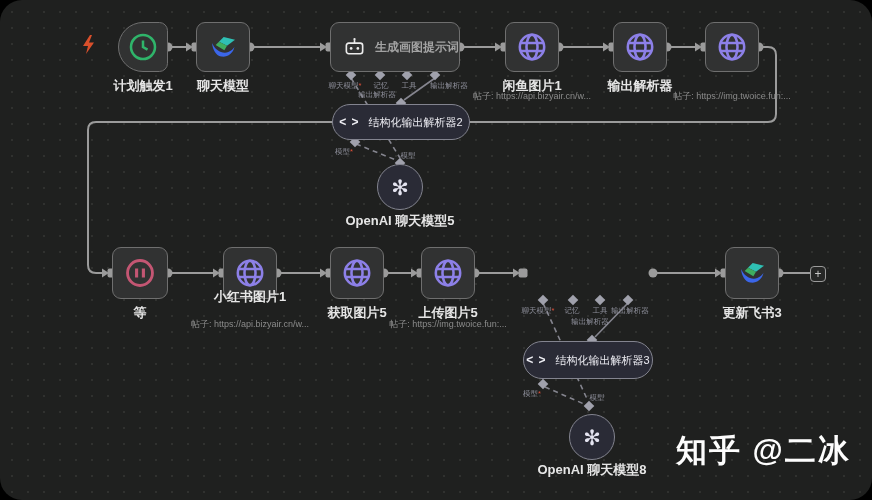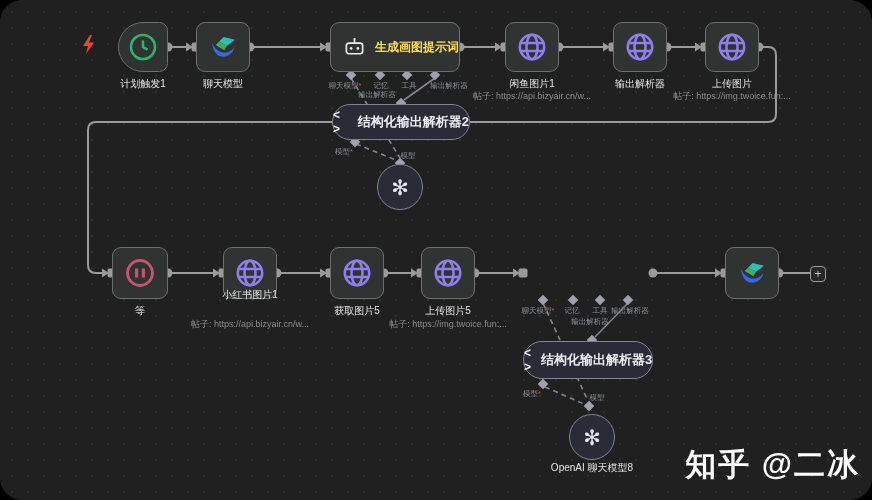--- a/index.html
+++ b/index.html
@@ -5,29 +5,29 @@
   html,body{margin:0;padding:0;background:#000;}
   .stage{position:relative;width:872px;height:500px;background:#000;font-family:"Liberation Sans","DejaVu Sans",sans-serif;overflow:hidden;}
   .canvas{position:absolute;inset:0;border-radius:22px;background-color:#1f201f;
     background-image:radial-gradient(circle,#30312f 1px,transparent 1.3px);
     background-size:16px 16px;background-position:4px 4px;overflow:hidden;}
   svg.wires{position:absolute;left:0;top:0;z-index:1;}
   .node{position:absolute;z-index:2;background:#313232;border:1.5px solid #6f6f6f;border-radius:9px;
     display:flex;align-items:center;justify-content:center;box-sizing:border-box;}
   .node.trigger{border-radius:26px 9px 9px 26px;}
   .node.agent{justify-content:flex-start;padding-left:12px;gap:9px;}
-  .agent-text{color:#fde047;font-size:12px;font-weight:bold;white-space:nowrap;}
+  .agent-text{color:#a3a3a3;font-size:12px;font-weight:bold;white-space:nowrap;}
   .pill{position:absolute;z-index:3;background:#2a2b36;border:1.5px solid #83848f;border-radius:20px;
     display:flex;align-items:center;justify-content:center;gap:9px;box-sizing:border-box;}
   .pill .chev{color:#f0f0f5;font-size:12px;font-weight:bold;letter-spacing:1px;}
-  .pill .ptext{color:#ececf2;font-size:13px;font-weight:bold;white-space:nowrap;}
+  .pill .ptext{color:#ececf2;font-size:11px;font-weight:normal;white-space:nowrap;}
   .circle-node{position:absolute;z-index:3;width:46px;height:46px;border-radius:50%;
     background:#2a2b36;border:1.5px solid #83848f;display:flex;align-items:center;justify-content:center;box-sizing:border-box;}
   .circle-node .ai{color:#e4e4f0;font-size:21px;line-height:1;}
-  .nlabel{position:absolute;z-index:2;color:#e6e6e6;font-size:10px;font-weight:normal;text-align:center;white-space:nowrap;}
+  .nlabel{position:absolute;z-index:2;color:#e6e6e6;font-size:13px;font-weight:bold;text-align:center;white-space:nowrap;}
   .nsub{position:absolute;z-index:2;color:#8b8b8b;font-size:9px;text-align:center;white-space:nowrap;}
   .portlabel{position:absolute;z-index:4;color:#8f909c;font-size:7.5px;white-space:nowrap;transform:translateX(-50%);}
   .portlabel .req{color:#e0513a;}
   .plusbtn{position:absolute;z-index:2;width:16px;height:16px;border:1.5px solid #9b9b9b;border-radius:4px;
     color:#c8c8c8;background:#262726;font-size:12px;line-height:14px;text-align:center;box-sizing:border-box;}
   .watermark{position:absolute;z-index:5;color:#fdfdfd;font-size:31px;font-weight:bold;letter-spacing:2px;white-space:nowrap;}
   .bolt{position:absolute;z-index:2;}
 </style>
 </head>
 <body>
@@ -174,39 +174,39 @@
   </div>
   <div class="nlabel" style="left:550px;top:77px;width:180px">输出解析器</div>
 
   <div class="node" style="left:705px;top:22px;width:54px;height:50px">
     <svg width="34" height="34" viewBox="0 0 24 24" fill="none" stroke="#8d80e8" stroke-width="1.8">
       <circle cx="12" cy="12" r="8.6"></circle>
           <ellipse cx="12" cy="12" rx="3.9" ry="8.6"></ellipse>
           <path d="M3.9 9.2 H20.1 M3.9 14.8 H20.1"></path>
     </svg>
   </div>
-  <div class="nlabel" style="left:642px;top:77px;width:180px">上传图片</div>
   <div class="nsub" style="left:632px;top:90px;width:200px">帖子: https://img.twoice.fun:...</div>
 
   <div class="portlabel" style="left:345px;top:81px"><span>聊天模型</span><span class="req">*</span></div>
   <div class="portlabel" style="left:381px;top:81px">记忆</div>
   <div class="portlabel" style="left:409px;top:81px">工具</div>
   <div class="portlabel" style="left:449px;top:81px">输出解析器</div>
   <div class="portlabel" style="left:377px;top:90px">输出解析器</div>
 
   <div class="pill" style="left:332px;top:104px;width:138px;height:36px">
     <span class="chev">&lt; &gt;</span>
     <span class="ptext">结构化输出解析器2</span>
   </div>
   <div class="portlabel" style="left:344px;top:147px"><span>模型</span><span class="req">*</span></div>
   <div class="portlabel" style="left:408px;top:151px">模型</div>
 
   <div class="circle-node" style="left:377px;top:164px">
     <span class="ai">✻</span>
   </div>
+  <div class="nlabel" style="left:310px;top:212px;width:180px">OpenAI 聊天模型5</div>
 
   <div class="node" style="left:112px;top:247px;width:56px;height:52px">
     <svg width="34" height="34" viewBox="0 0 24 24" fill="none" stroke="#c45673" stroke-width="2">
       <circle cx="12" cy="12" r="8.8"></circle>
           <path d="M9.6 8.8 V15.2 M14.4 8.8 V15.2" stroke-width="2.2"></path>
     </svg>
   </div>
   <div class="nlabel" style="left:50px;top:304px;width:180px">等</div>
 
   <div class="node" style="left:223px;top:247px;width:54px;height:52px">
@@ -239,20 +239,21 @@
   <div class="nsub" style="left:348px;top:318px;width:200px">帖子: https://img.twoice.fun:...</div>
 
 
   <div class="node" style="left:725px;top:247px;width:54px;height:52px">
     <svg width="32" height="32" viewBox="0 0 24 24">
       <path d="M12.5 4.5 L21 6.5 L15 11 L9 8 Z" fill="#2fc0b4"></path>
       <path d="M9 8 L15 11 L13 14.5 L6.5 10.5 Z" fill="#3fae5f"></path>
       <path d="M3.8 9 C6 14.5 11.5 17.5 16 15.8 C18 15 19.5 13.6 20.6 12 C19.6 16.8 15.2 20 10.6 19.2 C6.6 18.5 4.2 13.8 3.8 9 Z" fill="#3b66e9"></path>
     </svg>
   </div>
+  <div class="nlabel" style="left:662px;top:304px;width:180px">更新飞书3</div>
 
   <div class="plusbtn" style="left:810px;top:266px">+</div>
 
   <div class="portlabel" style="left:538px;top:306px"><span>聊天模型</span><span class="req">*</span></div>
   <div class="portlabel" style="left:572px;top:306px">记忆</div>
   <div class="portlabel" style="left:600px;top:306px">工具</div>
   <div class="portlabel" style="left:630px;top:306px">输出解析器</div>
   <div class="portlabel" style="left:590px;top:317px">输出解析器</div>
 
   <div class="pill" style="left:523px;top:341px;width:130px;height:38px">
@@ -260,16 +261,16 @@
     <span class="ptext">结构化输出解析器3</span>
   </div>
   <div class="portlabel" style="left:532px;top:389px"><span>模型</span><span class="req">*</span></div>
   <div class="portlabel" style="left:597px;top:393px">模型</div>
 
   <div class="circle-node" style="left:569px;top:414px">
     <span class="ai">✻</span>
   </div>
   <div class="nlabel" style="left:502px;top:461px;width:180px">OpenAI 聊天模型8</div>
 
-  <div class="watermark" style="left:676px;top:444px;width:184px;text-align:right">知乎 @二冰</div>
+  <div class="watermark" style="left:676px;top:430px;width:184px;">知乎 @二冰</div>
 
  </div>
 </div>
 
 </body></html>

